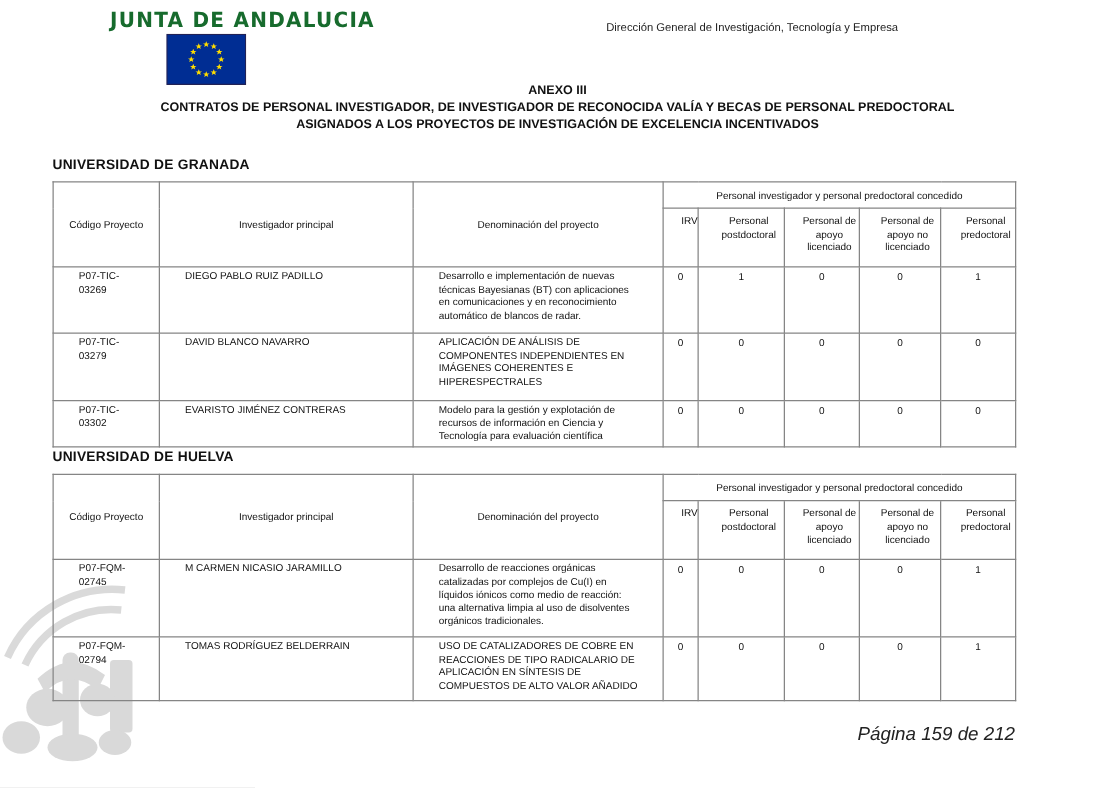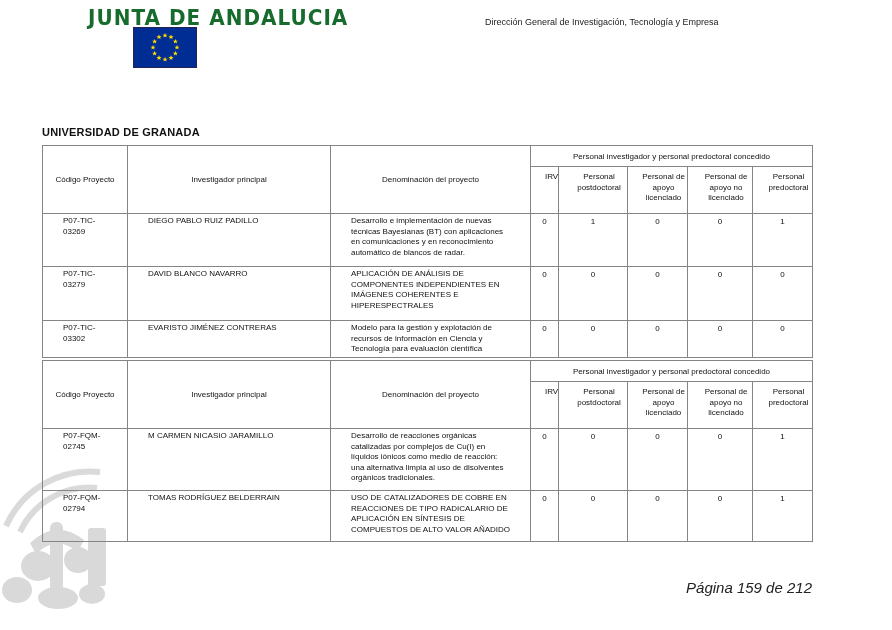--- a/index.html
+++ b/index.html
@@ -6,21 +6,21 @@
   html,body { background:#e8e8e8; }
   .page {
     position:relative; width:892px; height:630px; background:#ffffff;
     font-family:"Liberation Sans", sans-serif; color:#111; overflow:hidden;
     margin:0 auto;
   }
   
   .junta-logo {
     position:absolute; left:88px; top:6px;
     font-family:"DejaVu Sans", sans-serif; font-weight:bold;
-    font-size:20px; letter-spacing:1px; color:#176b2d;
+    font-size:16px; letter-spacing:1px; color:#176b2d;
     transform:scaleY(1.05);
   }
   .eu-flag { position:absolute; left:133px; top:27px; width:64px; height:41px; }
   .org-block {
     position:absolute; left:485px; top:16px; width:390px;
     font-size:9px; line-height:12.5px; color:#222;
   }
   
   .title-block {
     position:absolute; top:66px; left:0; width:100%;
@@ -97,20 +97,25 @@
     <use href="#st" transform="translate(21.6,26.5)"></use>
     <use href="#st" transform="translate(20,20.5)"></use>
     <use href="#st" transform="translate(21.6,14.5)"></use>
     <use href="#st" transform="translate(26,10.1)"></use>
   </svg>
 
   <div class="org-block">
     <div>Dirección General de Investigación, Tecnología y Empresa</div>
   </div>
 
+  <div class="title-block">
+    <div>ANEXO III</div>
+    <div>CONTRATOS DE PERSONAL INVESTIGADOR, DE INVESTIGADOR DE RECONOCIDA VALÍA Y BECAS DE PERSONAL PREDOCTORAL</div>
+    <div>ASIGNADOS A LOS PROYECTOS DE INVESTIGACIÓN DE EXCELENCIA INCENTIVADOS</div>
+  </div>
 
   <div class="section sec-granada">
     <div class="uni-heading">UNIVERSIDAD DE GRANADA</div>
     <table class="grid">
       <colgroup>
         <col style="width:85px">
           <col style="width:203px">
           <col style="width:200px">
         <col style="width:28px">
           <col style="width:69px">
@@ -162,20 +167,21 @@
           <td class="num">0</td>
           <td class="num">0</td>
           <td class="num">0</td>
           <td class="num">0</td>
         </tr>
       </tbody>
     </table>
   </div>
 
   <div class="section sec-huelva">
+    <div class="uni-heading">UNIVERSIDAD DE HUELVA</div>
     <table class="grid">
       <colgroup>
         <col style="width:85px">
           <col style="width:203px">
           <col style="width:200px">
         <col style="width:28px">
           <col style="width:69px">
           <col style="width:60px">
         <col style="width:65px">
           <col style="width:60px">

